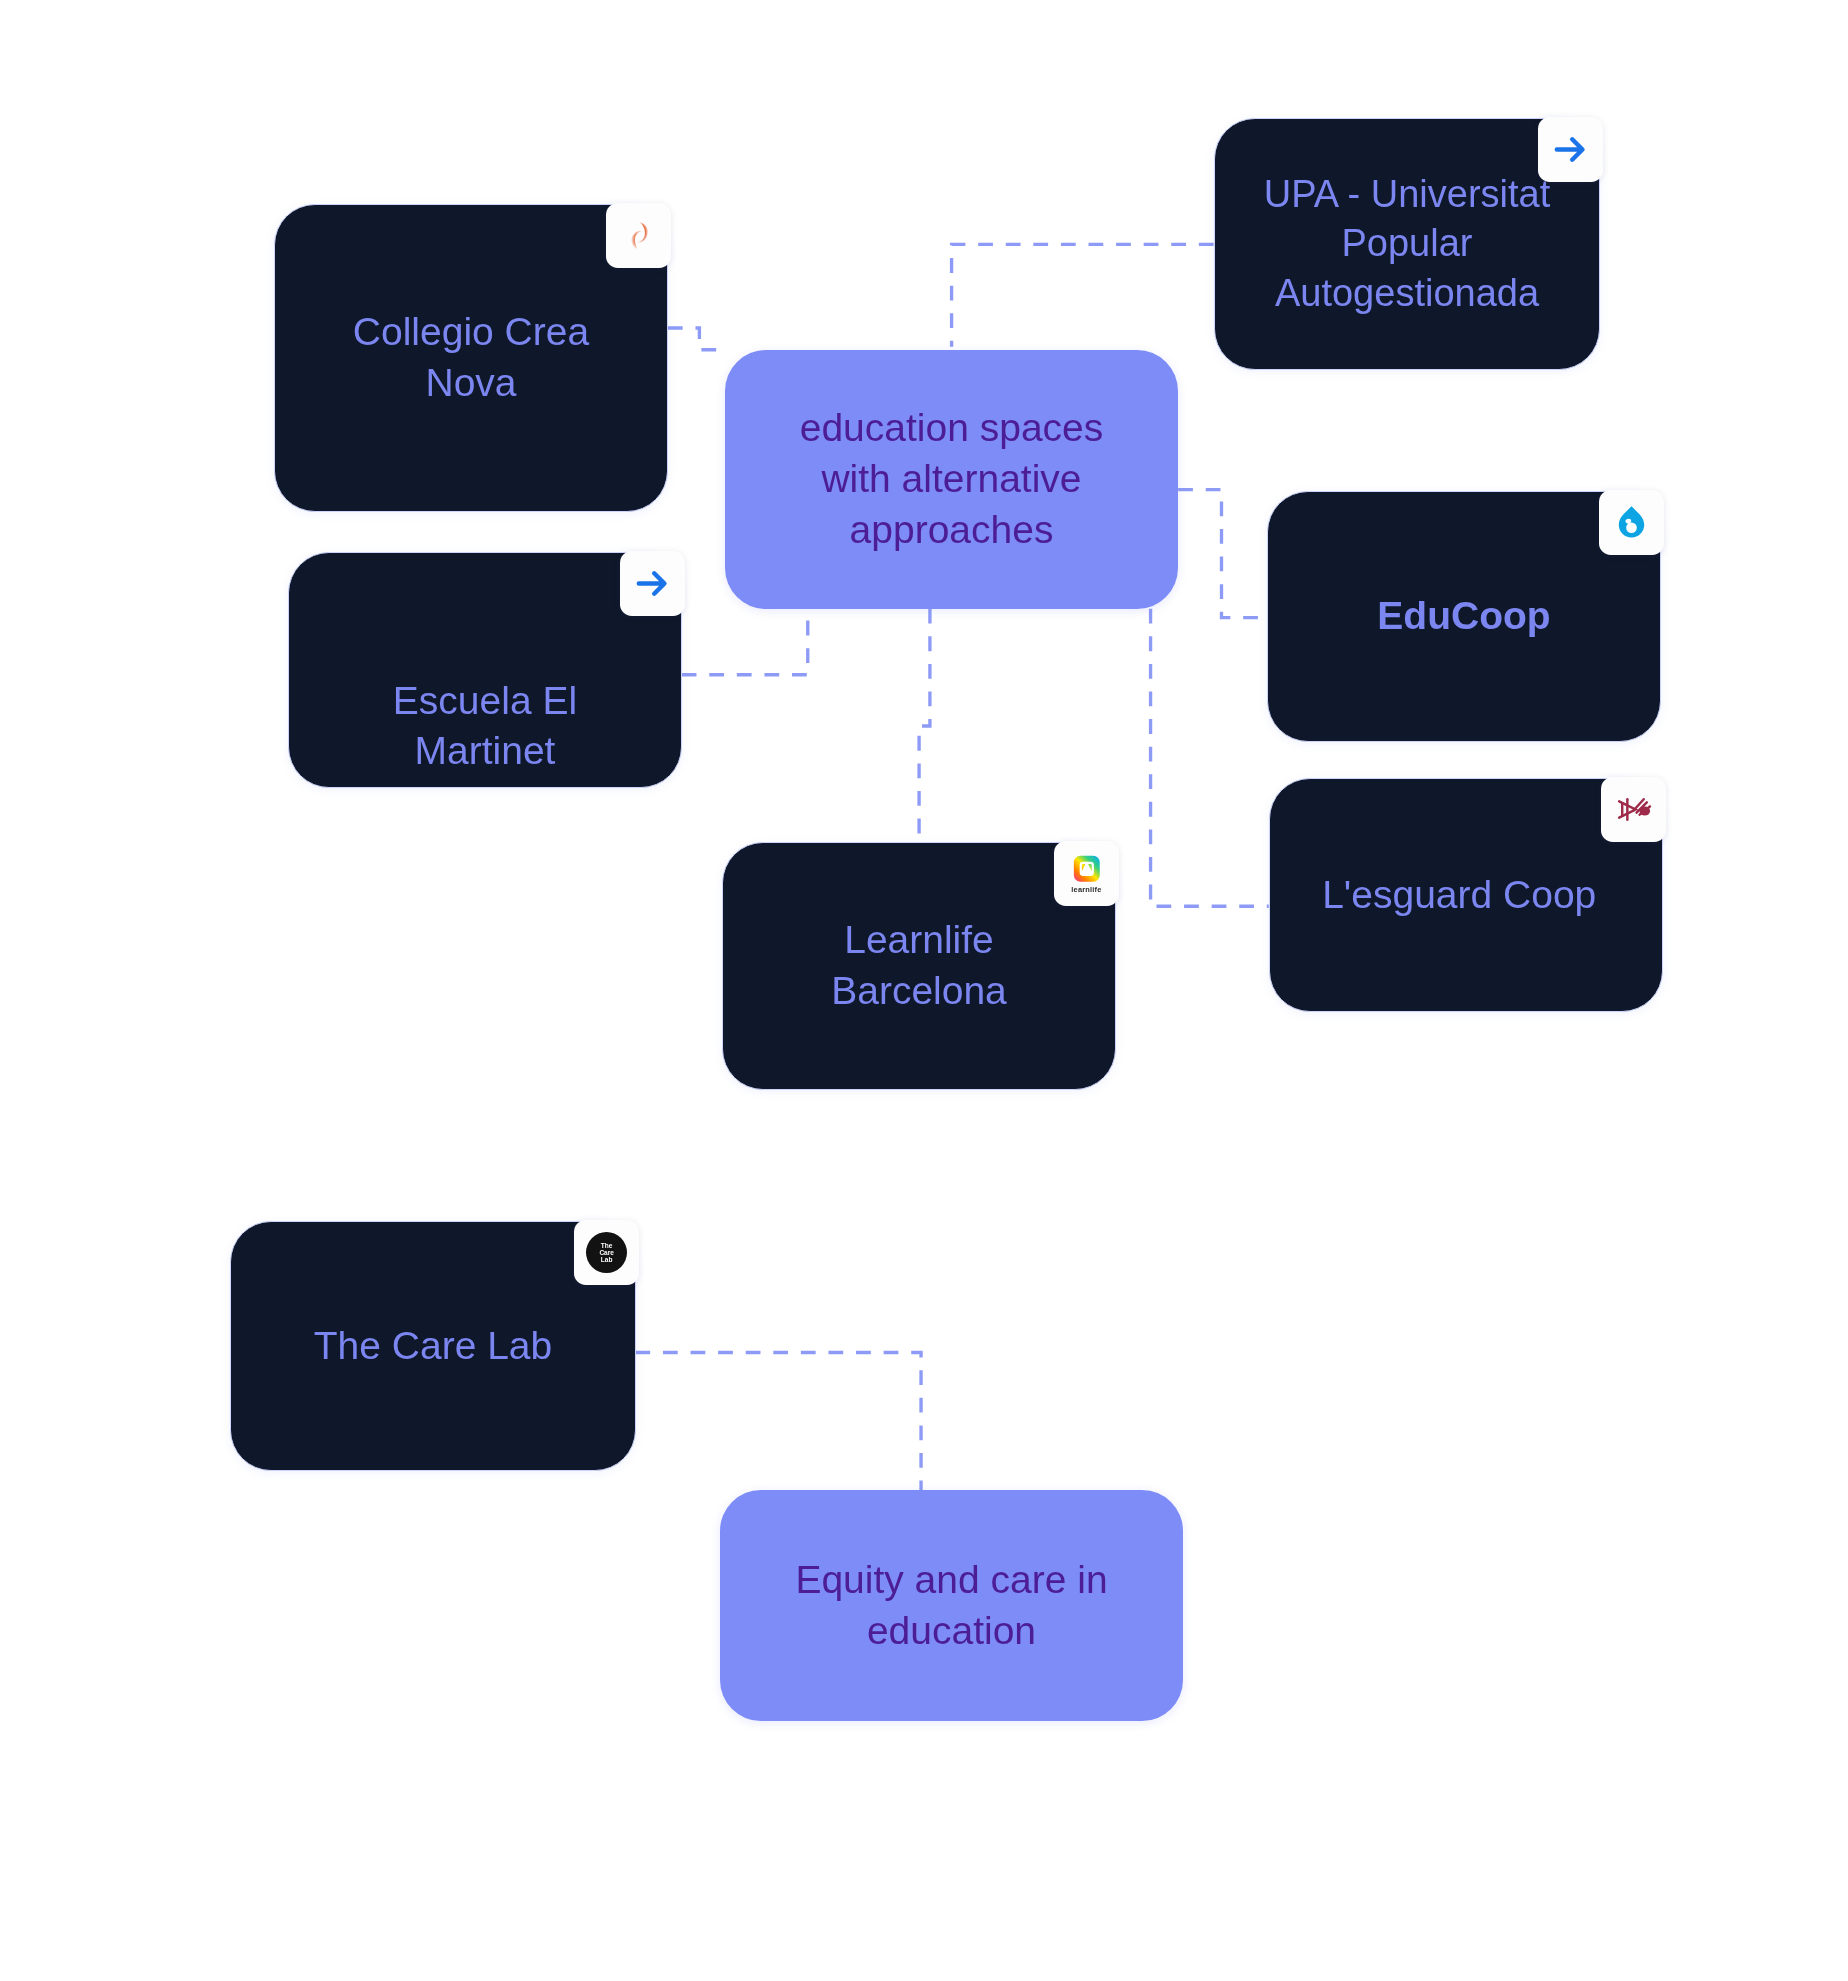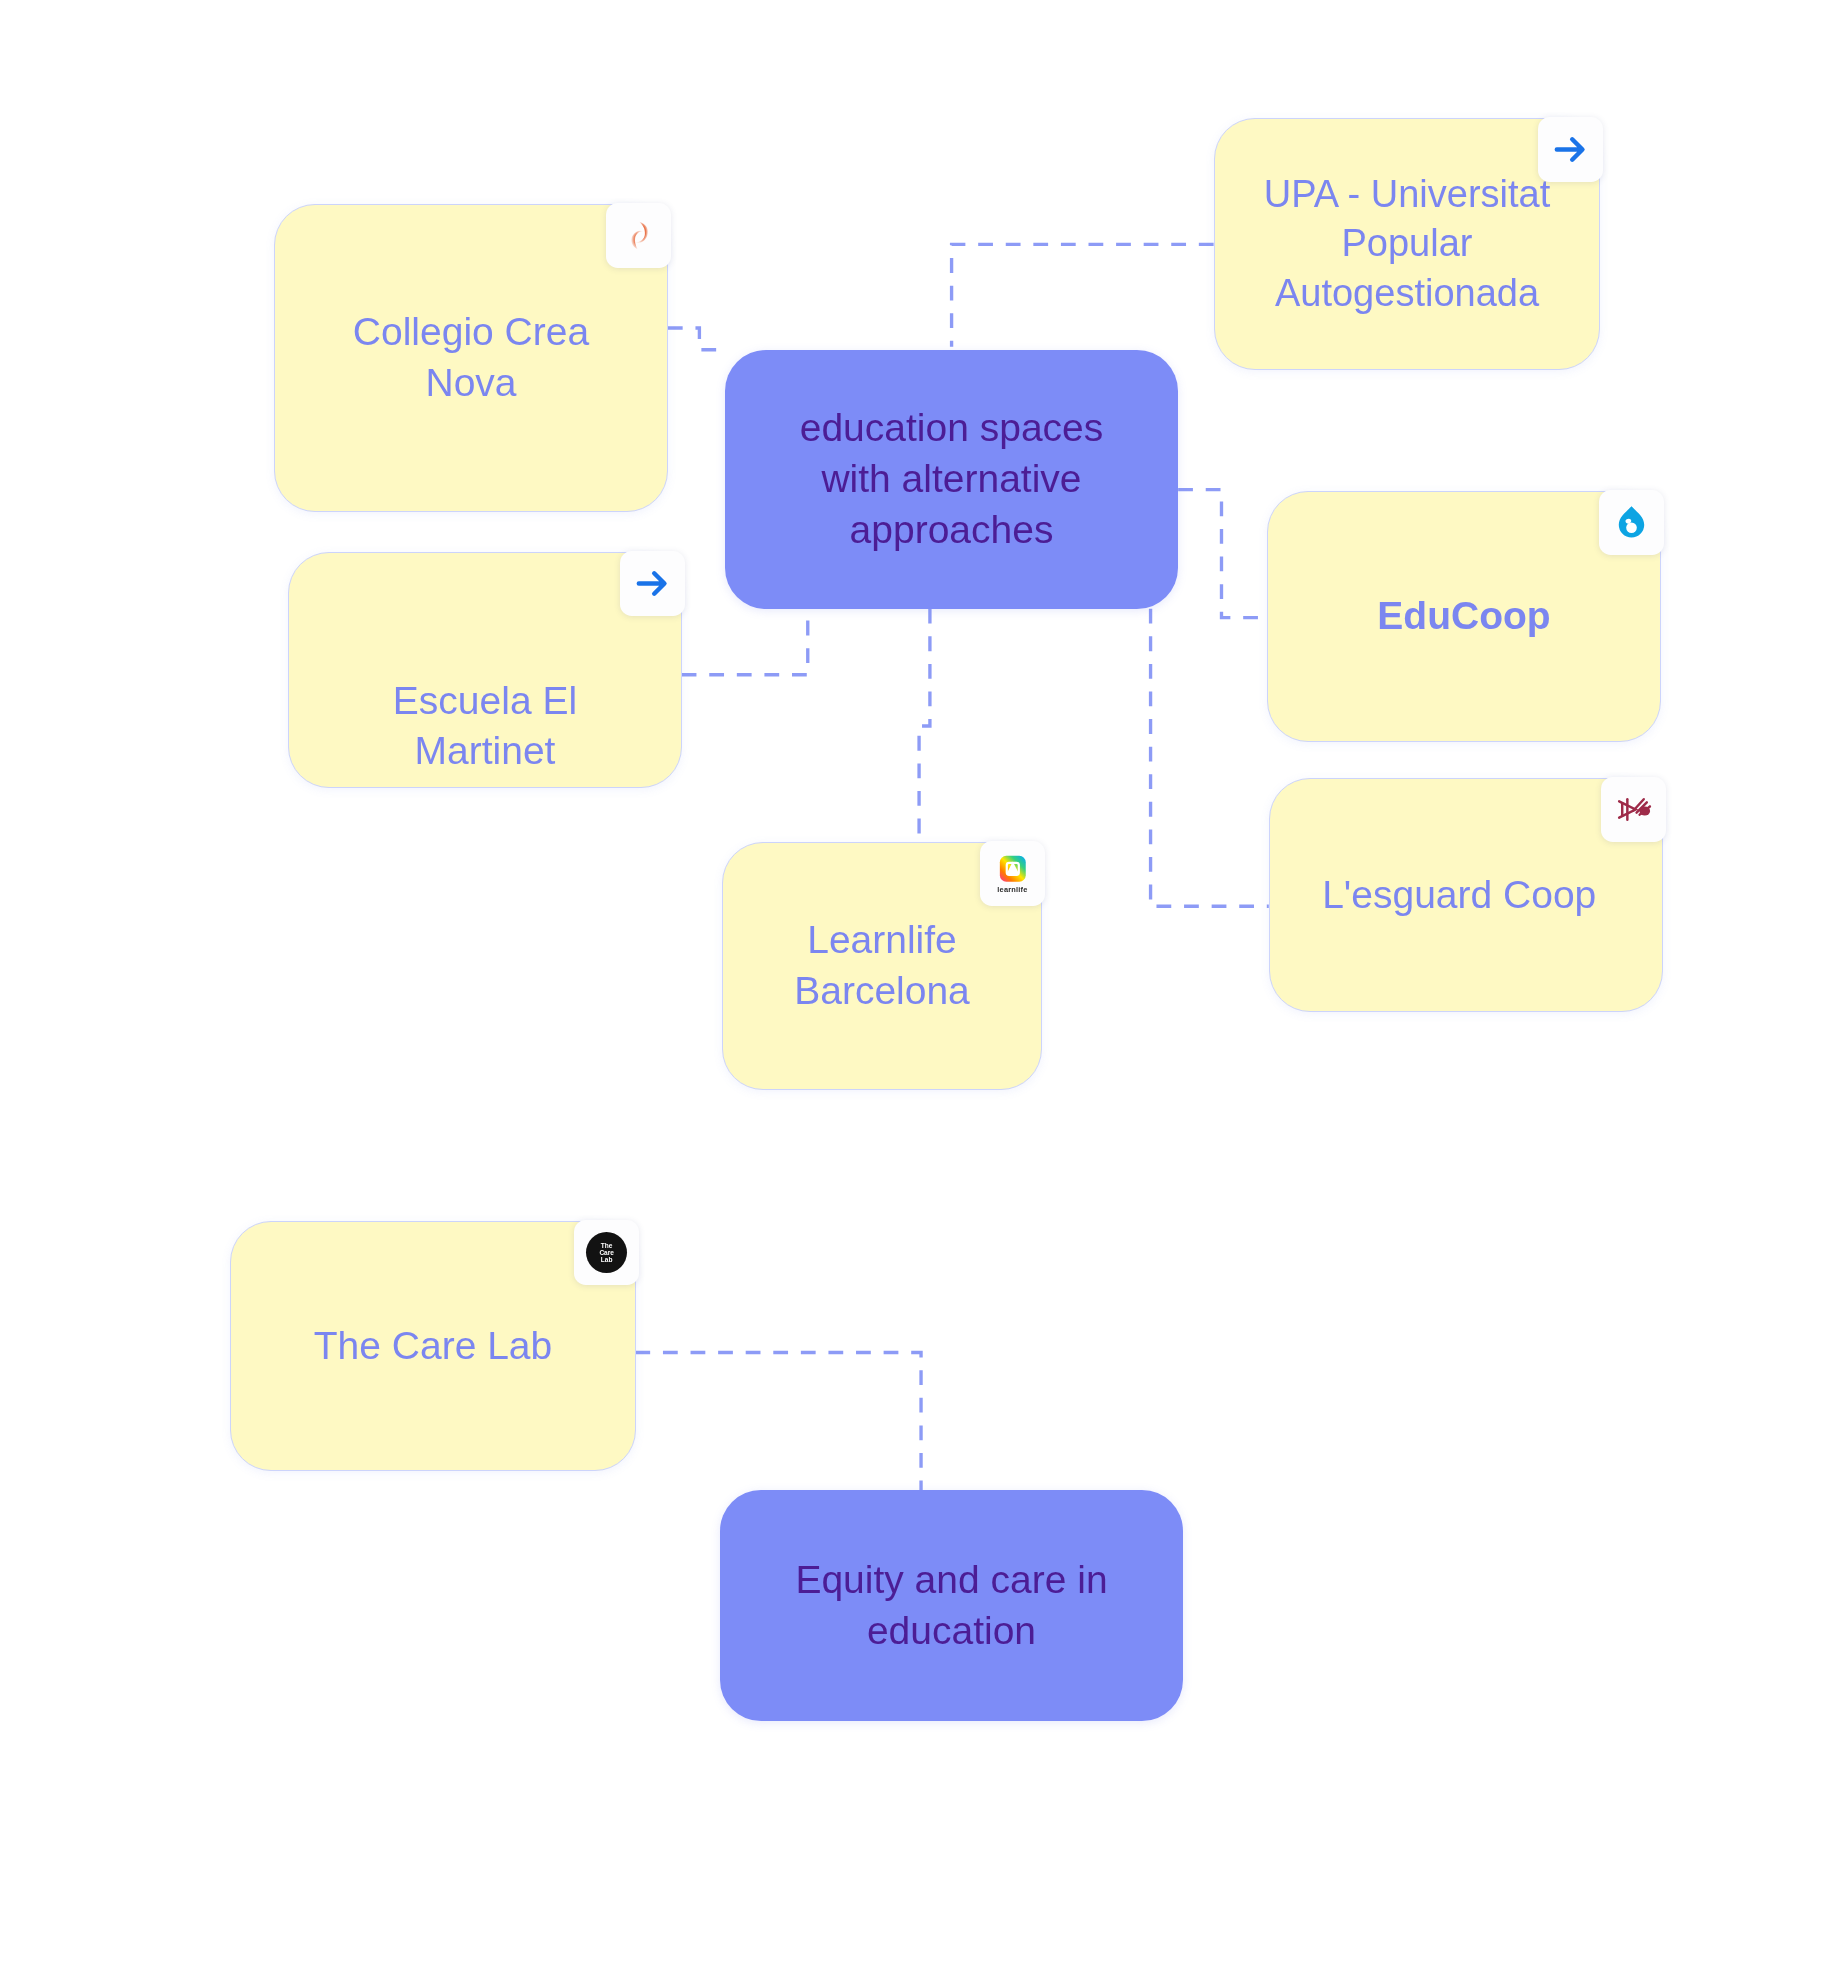--- a/index.html
+++ b/index.html
@@ -39,21 +39,21 @@
     border-radius: 41px;
   }
   .node-label {
     display: block;
     width: 100%;
     line-height: 1.30;
     white-space: pre-line;
   }
   
   .node.card {
-    background: #fef9c3;
+    background: #0f172a;
     border: 1.6px solid #ccd4fb;
     box-shadow: 0 2px 9.9px rgba(120,135,240,0.10);
     color: #7b86f0;
     font-size: 39px;
     font-weight: 400;
     padding: 9.9px 25.6px;
   }
   
   .node.accent {
     background: #7d8cf7;
@@ -203,21 +203,21 @@
           <path d="M36 17 L26 25"></path>
           <path d="M14 10 L14 30"></path>
           <path d="M9 14 L9 26"></path>
         </g>
         <ellipse cx="31" cy="21.5" rx="5.2" ry="4.4" fill="#9e2b49"></ellipse>
       </svg>
     </span>
     <span class="node-label">L'esguard Coop</span>
   </div>
 
-  <div class="node card" style="left:722px; top:842px; width:320px; height:248px;">
+  <div class="node card" style="left:722px; top:842px; width:394px; height:248px;">
     <span class="favicon">
       <span class="fav-learnlife">
         <svg width="29.6" height="29.6" viewBox="0 0 32 32" aria-hidden="true">
           <defs>
             <linearGradient id="llGrad" x1="0%" y1="100%" x2="100%" y2="0%">
               <stop offset="0%" stop-color="#ff2d9b"></stop>
               <stop offset="25%" stop-color="#ff7a00"></stop>
               <stop offset="50%" stop-color="#ffe600"></stop>
               <stop offset="72%" stop-color="#35d07f"></stop>
               <stop offset="100%" stop-color="#00a8ff"></stop>

